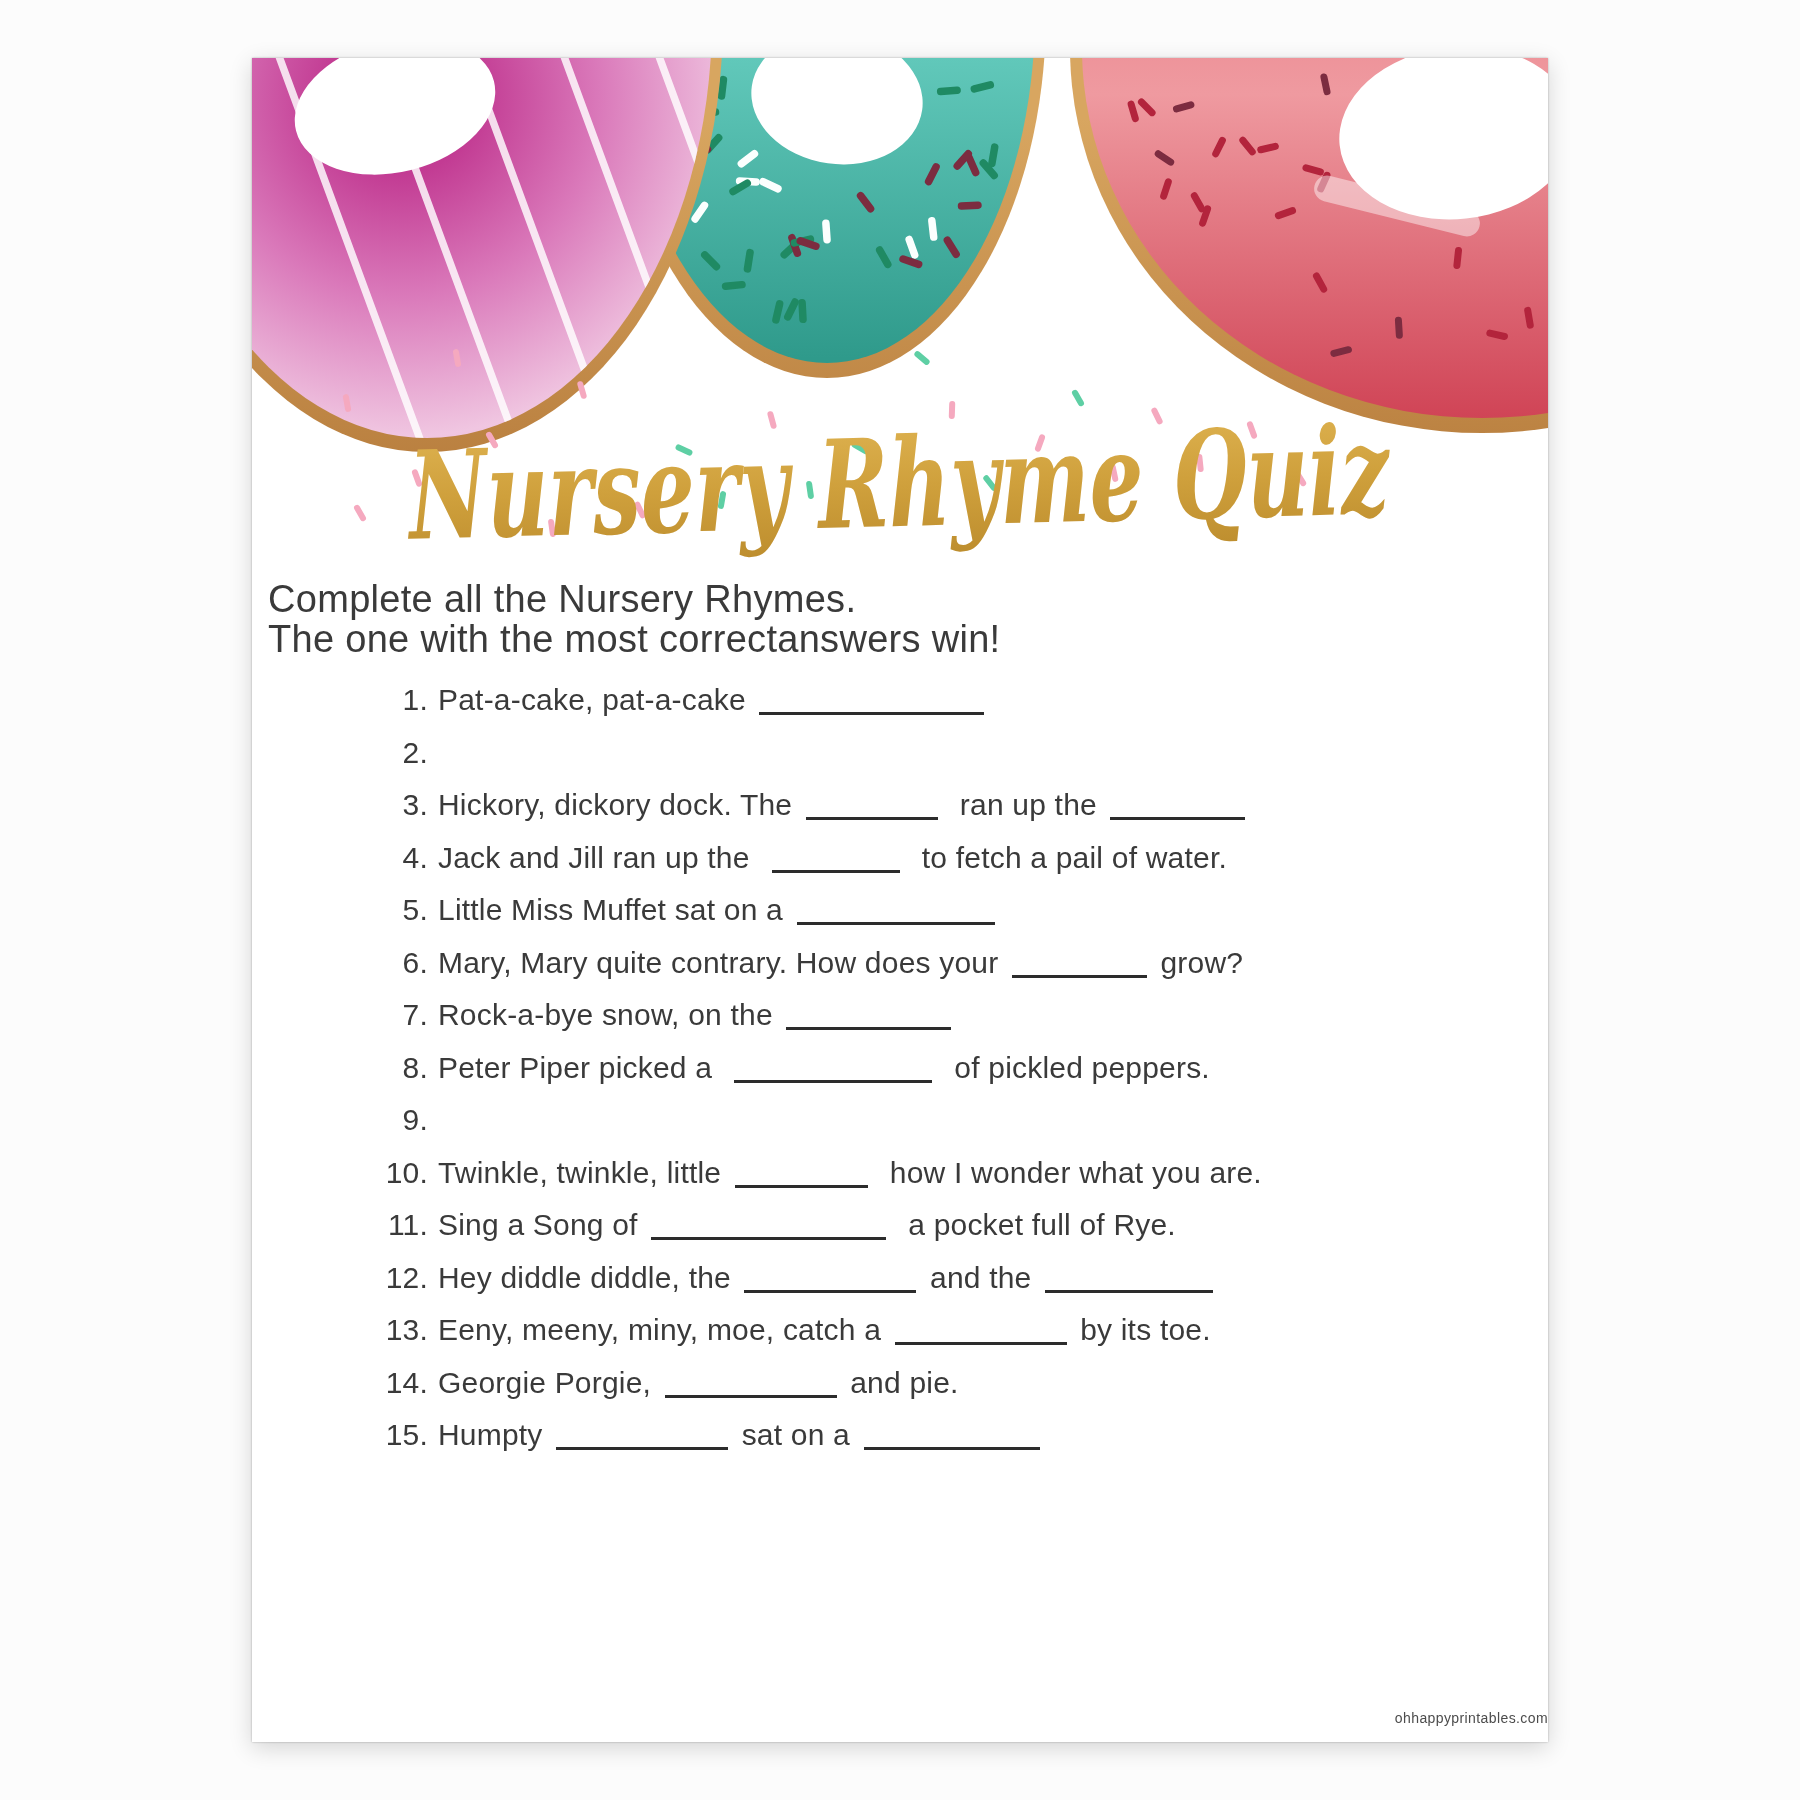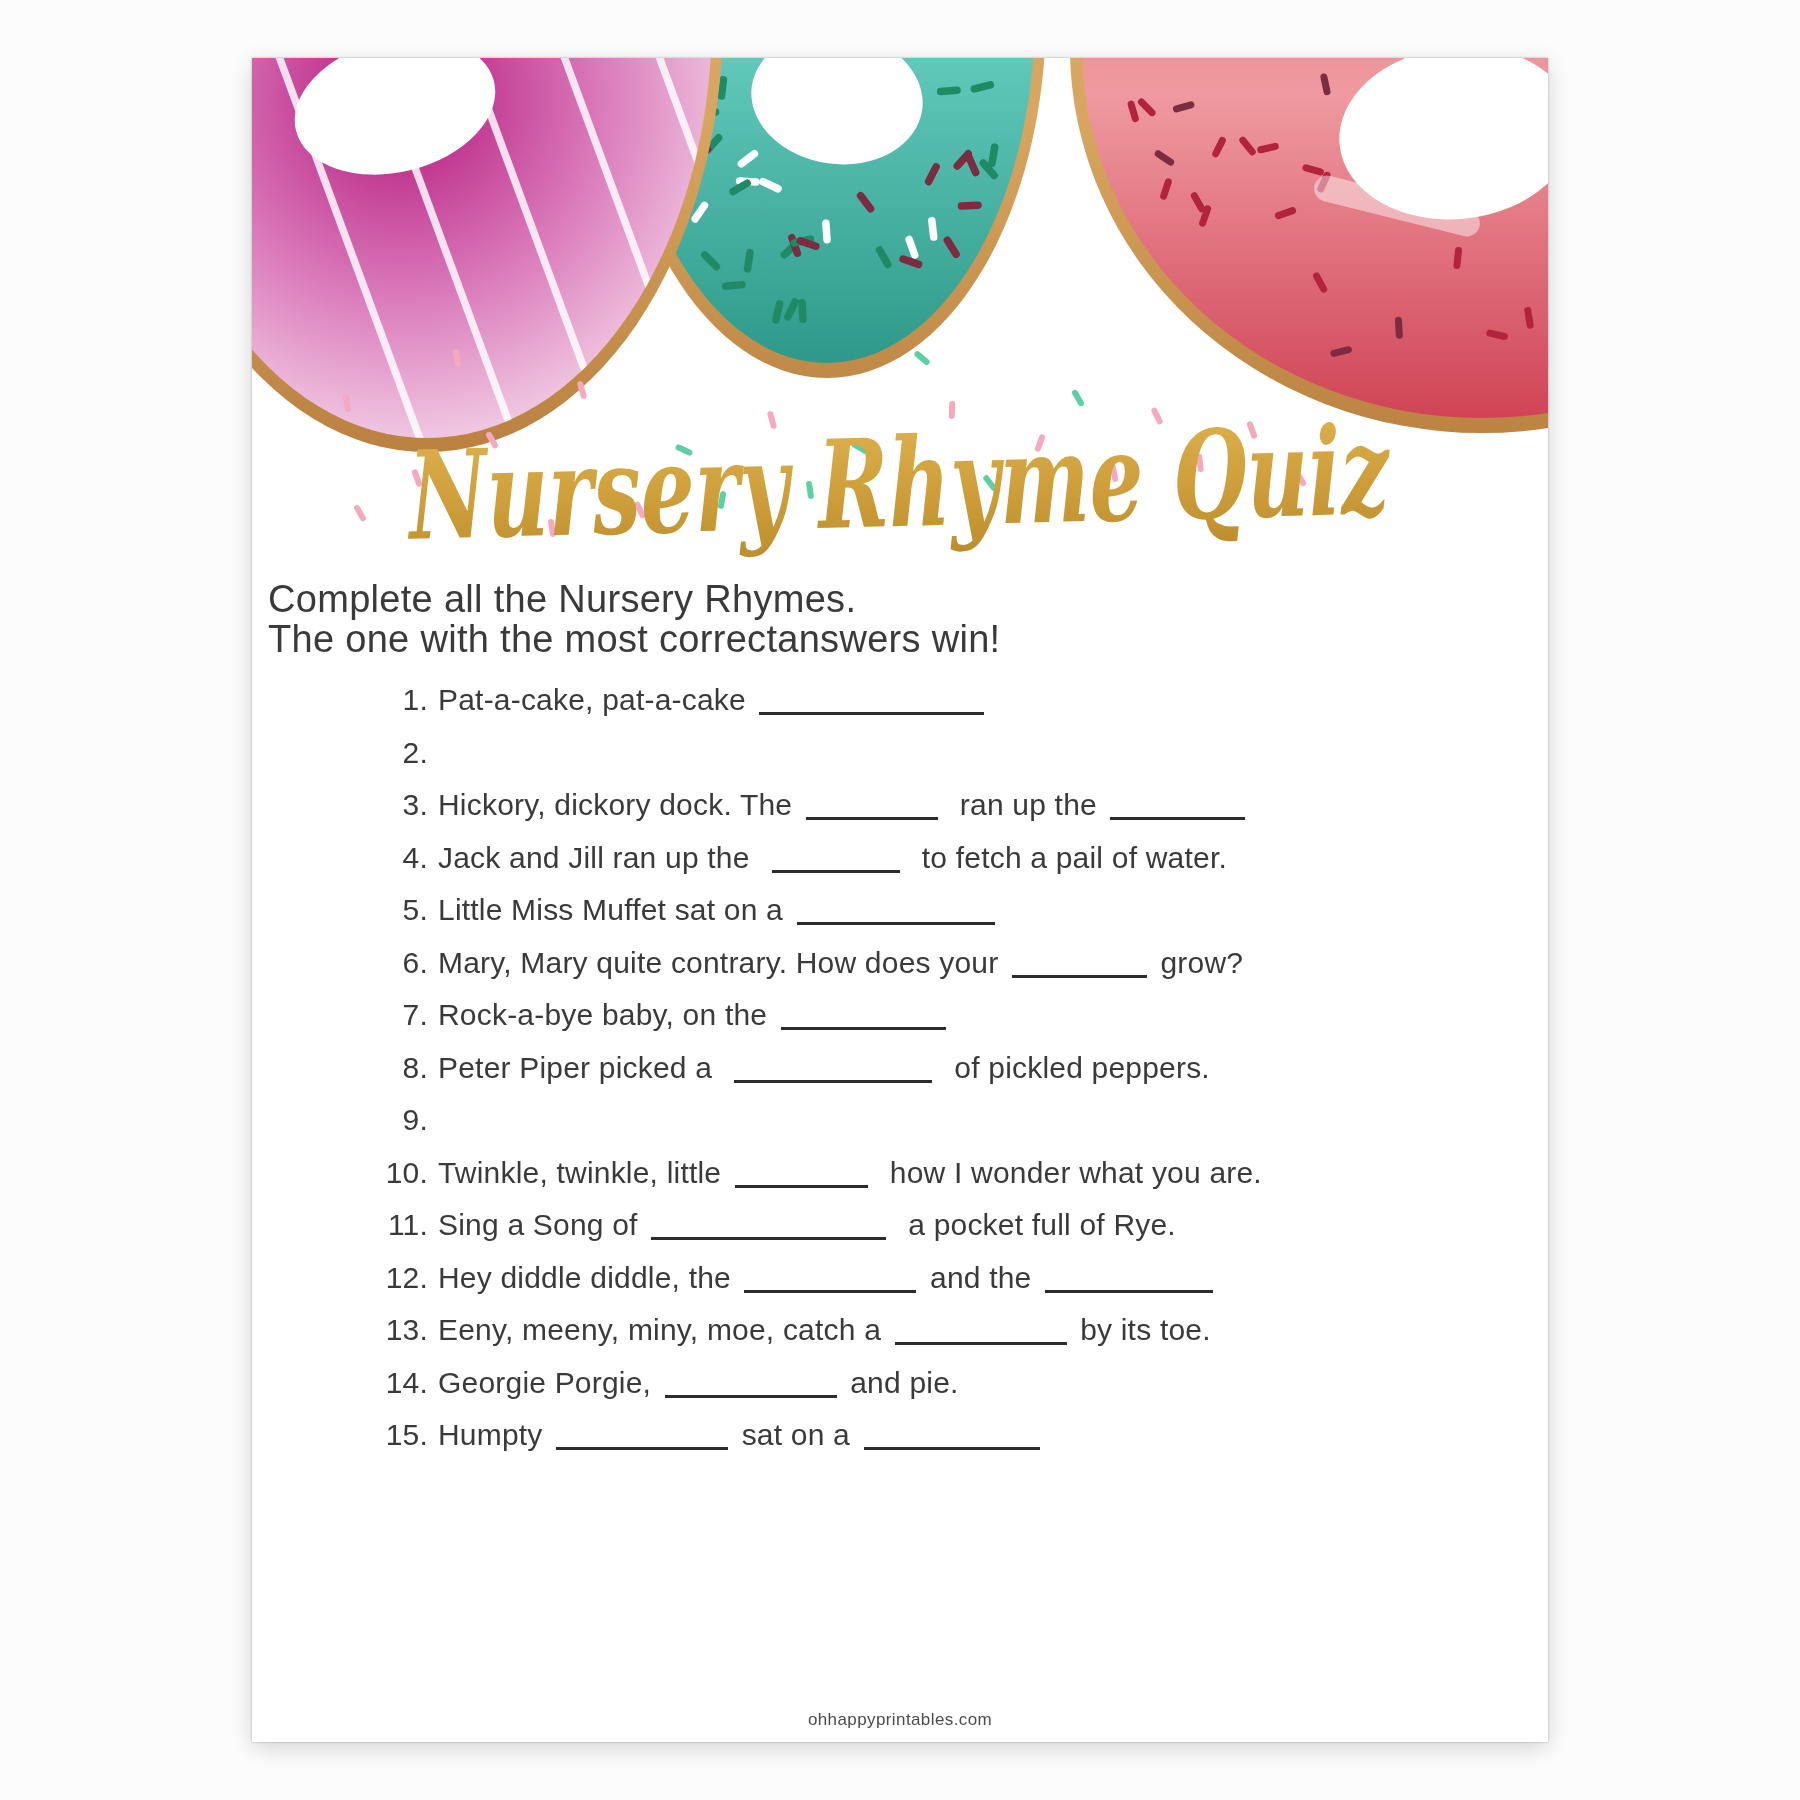--- a/index.html
+++ b/index.html
@@ -39,21 +39,21 @@
   .q-num{flex:0 0 46px;text-align:right;margin-right:10px;white-space:pre;}
   .q-body{display:block;}
   .q-text{white-space:pre-wrap;}
   .q-blank{
     display:inline-block;height:20px;margin:0 5px;
     border-bottom:3.5px solid var(--blank-line);
     vertical-align:-5px;
   }
   .footer{
     position:absolute;top:1652px;left:0;width:100%;
-    text-align:center;font-size:17px;color:var(--footer-text);letter-spacing:.4px;
+    text-align:right;font-size:14px;color:var(--footer-text);letter-spacing:.4px;
   }
   
   .st-gold-1{stop-color:var(--gold-light);} .st-gold-2{stop-color:var(--gold);} .st-gold-3{stop-color:var(--gold-dark);}
   .st-pink-l{stop-color:var(--pink-glaze-light);} .st-pink{stop-color:var(--pink-glaze);} .st-pink-d{stop-color:var(--pink-glaze-dark);}
   .st-teal-l{stop-color:var(--teal-glaze-light);} .st-teal{stop-color:var(--teal-glaze);} .st-teal-d{stop-color:var(--teal-glaze-dark);}
   .st-red-l{stop-color:var(--red-glaze-light);} .st-red{stop-color:var(--red-glaze);} .st-red-d{stop-color:var(--red-glaze-dark);}
   .st-crust-l{stop-color:var(--crust);} .st-crust-d{stop-color:var(--crust-dark);}
   .fill-crust{fill:url(#gCrust);}
   .title-text{
     font-family:"DejaVu Serif", serif;
@@ -250,21 +250,21 @@
       <div class="q-row">
         <span class="q-num">5.</span>
         <span class="q-body"><span class="q-text">Little Miss Muffet sat on a </span><span class="q-blank" style="width: 198px;"></span></span>
       </div>
       <div class="q-row">
         <span class="q-num">6.</span>
         <span class="q-body"><span class="q-text">Mary, Mary quite contrary. How does your </span><span class="q-blank" style="width: 135px;"></span><span class="q-text"> grow?</span></span>
       </div>
       <div class="q-row">
         <span class="q-num">7.</span>
-        <span class="q-body"><span class="q-text">Rock-a-bye baby, on the </span><span class="q-blank" style="width: 165px;"></span></span>
+        <span class="q-body"><span class="q-text">Rock-a-bye snow, on the </span><span class="q-blank" style="width: 165px;"></span></span>
       </div>
       <div class="q-row">
         <span class="q-num">8.</span>
         <span class="q-body"><span class="q-text">Peter Piper picked a  </span><span class="q-blank" style="width: 198px;"></span><span class="q-text">  of pickled peppers.</span></span>
       </div>
       <div class="q-row">
         <span class="q-num">9.</span>
       </div>
       <div class="q-row">
         <span class="q-num">10.</span>

